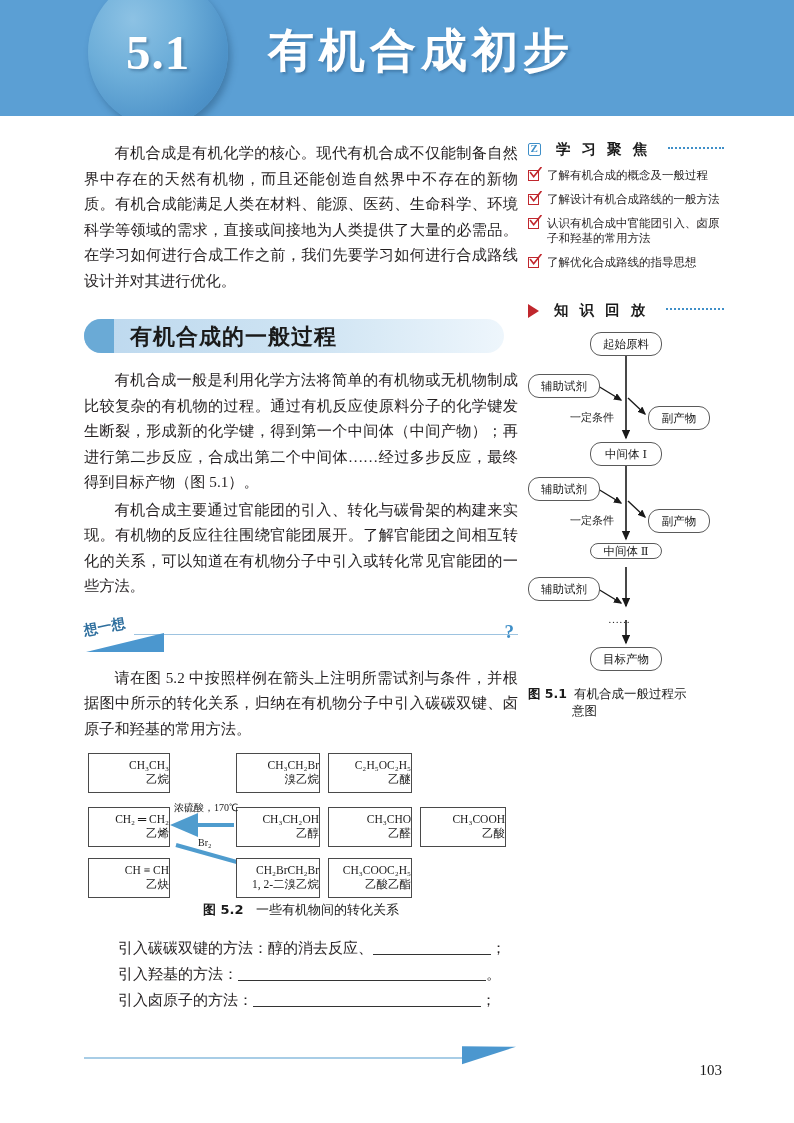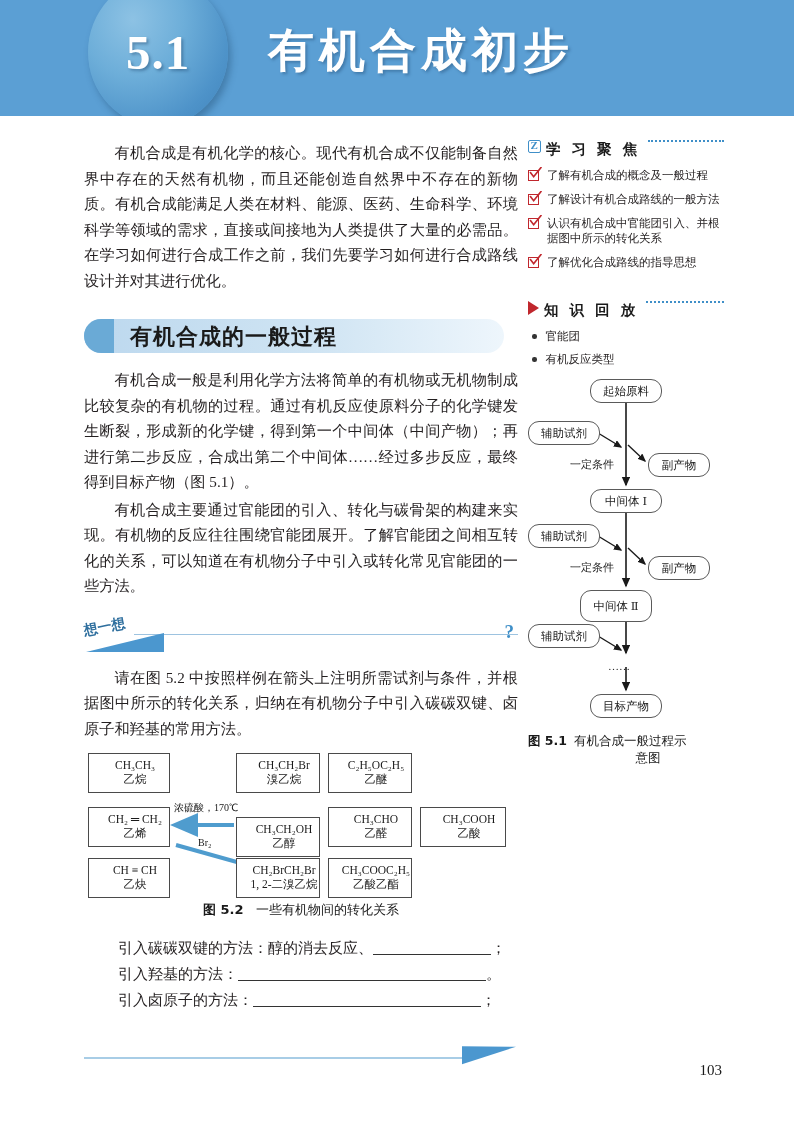--- a/index.html
+++ b/index.html
@@ -91,21 +91,21 @@
     color:#2f6f9e; font-size:14px; font-weight:700;
     font-family:"DejaVu Sans","Liberation Sans",sans-serif;
     transform: rotate(-11deg); letter-spacing:0px;
     text-shadow:0.5px 0.5px 0 rgba(255,255,255,.8);
   }
 
   
   .fig52 { position:relative; width:434px; height:142px; margin:12px 0 0 0; }
   .cbox {
     position:absolute; border:1.2px solid #4a4a4a; border-radius:0;
-    background:#fff; text-align:center;
+    background:#fff; text-align:right;
     padding-top:4px;
     font-family:"Liberation Serif","DejaVu Serif",serif;
     padding-left:12px;
   }
   .cbox .formula { font-size:11.5px; color:#1a1a1a; line-height:14px; white-space:nowrap;}
   .cbox .cname { font-size:11.5px; color:#1a1a1a; line-height:15px; }
   .fig-caption {
     text-align:center; font-size:13px; margin-top:6px;
     font-family:"DejaVu Sans","Liberation Sans",sans-serif; color:#1a1a1a;
   }
@@ -132,21 +132,21 @@
     border-style:solid; border-width:9px 0 9px 54px;
     border-color: transparent transparent transparent #4b97cf;
     transform: skewY(-9deg);
   }
   .page-num {
     position:absolute; right:72px; top:1062px; font-size:15px; color:#1a1a1a;
     font-family:"Liberation Serif",serif;
   }
 
   
-  .side-head { display:flex; align-items:flex-start; gap:5px; margin-bottom:9px; }
+  .side-head { display:flex; align-items:center; gap:15px; margin-bottom:9px; }
   .side-head .sh-txt {
     font-size:14.5px; font-weight:700; color:#1a1a1a; letter-spacing:3px;
     font-family:"DejaVu Sans","Liberation Sans",sans-serif;
   }
   .dots { flex:1; border-bottom:2.5px dotted #3f8fc8; margin-bottom:4px; margin-left:3px; }
   .icon-sq {
     width:13px; height:13px; border:1.5px solid #3f8fc8; border-radius:2px;
     position:relative; flex:none;
   }
   .icon-sq::after{
@@ -183,21 +183,21 @@
     display:flex; align-items:center; justify-content:center;
     font-family:"Liberation Serif","DejaVu Serif",serif; white-space:nowrap;
   }
   .flabel { position:absolute; font-size:11px; color:#1a1a1a; white-space:nowrap;
             font-family:"Liberation Serif","DejaVu Serif",serif; }
   .fig51-caption {
     margin-top:8px; font-size:12.5px; line-height:17px; color:#1a1a1a;
     font-family:"DejaVu Sans","Liberation Sans",sans-serif;
   }
   .fig51-caption .lbl { font-weight:700; margin-right:7px; }
-  .fig51-caption .ind { display:block; padding-left:44px;text-align:center; }
+  .fig51-caption .ind { display:block; padding-left:44px; }
 </style>
 </head>
 <body>
 
 <div class="page">
 
   <div class="header">
     <div class="header-ellipse"></div>
     <div class="chapter-num">5.1</div>
     <div class="header-title">有机合成初步</div>
@@ -243,21 +243,21 @@
           <div class="cname">溴乙烷</div>
         </div>
         <div class="cbox" style="left: 244px; top: 0px; width: 84px; height: 40px;">
           <div class="formula">C₂H₅OC₂H₅</div>
           <div class="cname">乙醚</div>
         </div>
         <div class="cbox" style="left: 4px; top: 54px; width: 82px; height: 40px;">
           <div class="formula">CH₂ ═ CH₂</div>
           <div class="cname">乙烯</div>
         </div>
-        <div class="cbox" style="left: 152px; top: 64px; width: 84px; height: 40px;">
+        <div class="cbox" style="left: 152px; top: 54px; width: 84px; height: 40px;">
           <div class="formula">CH₃CH₂OH</div>
           <div class="cname">乙醇</div>
         </div>
         <div class="cbox" style="left: 244px; top: 54px; width: 84px; height: 40px;">
           <div class="formula">CH₃CHO</div>
           <div class="cname">乙醛</div>
         </div>
         <div class="cbox" style="left: 336px; top: 54px; width: 86px; height: 40px;">
           <div class="formula">CH₃COOH</div>
           <div class="cname">乙酸</div>
@@ -317,51 +317,41 @@
           </span>
           <span class="ftxt">了解设计有机合成路线的一般方法</span>
         </div>
         <div class="focus-item">
           <span class="chk">
             <span class="bx"></span>
             <svg class="tk" viewBox="0 0 14 13">
               <path d="M1.5 6 L5 10.5 L13 0.5" stroke="#c0272d" stroke-width="1.8" fill="none" stroke-linecap="round"></path>
             </svg>
           </span>
-          <span class="ftxt">认识有机合成中官能团引入、并根据图中所示的转化关系</span>
+          <span class="ftxt">认识有机合成中官能团引入、卤原子和羟基的常用方法</span>
         </div>
         <div class="focus-item">
           <span class="chk">
             <span class="bx"></span>
             <svg class="tk" viewBox="0 0 14 13">
               <path d="M1.5 6 L5 10.5 L13 0.5" stroke="#c0272d" stroke-width="1.8" fill="none" stroke-linecap="round"></path>
             </svg>
           </span>
           <span class="ftxt">了解优化合成路线的指导思想</span>
         </div>
       </div>
 
     <div class="side-gap"></div>
 
     <div class="side-head">
       <div class="icon-tri"></div>
       <div class="sh-txt">知 识 回 放</div>
       <div class="dots"></div>
     </div>
 
-    <div id="recall-list">
-        <div class="recall-item">
-          <span class="bt"></span>
-          <span class="rtxt">官能团</span>
-        </div>
-        <div class="recall-item">
-          <span class="bt"></span>
-          <span class="rtxt">有机反应类型</span>
-        </div>
-      </div>
 
     <div class="flow" id="flow">
       <svg id="flow-arrows" width="196" height="345" style="position:absolute;left:0;top:0;">
           <defs>
             <marker id="ah51" markerWidth="6" markerHeight="6" refX="5" refY="2.6" orient="auto">
               <path d="M0,0 L6,2.6 L0,5.2 Z" fill="#1a1a1a"></path>
             </marker>
           </defs>
           <line x1="98" y1="24" x2="98" y2="106" stroke="#1a1a1a" stroke-width="1.6" marker-end="url(#ah51)"></line>
           <line x1="98" y1="134" x2="98" y2="207" stroke="#1a1a1a" stroke-width="1.6" marker-end="url(#ah51)"></line>
@@ -372,21 +362,21 @@
           <line x1="70" y1="257" x2="93" y2="271" stroke="#1a1a1a" stroke-width="1.4" marker-end="url(#ah51)"></line>
           <line x1="100" y1="66" x2="117" y2="82" stroke="#1a1a1a" stroke-width="1.4" marker-end="url(#ah51)"></line>
           <line x1="100" y1="169" x2="117" y2="185" stroke="#1a1a1a" stroke-width="1.4" marker-end="url(#ah51)"></line>
         </svg>
     <div class="fnode" style="left: 62px; top: 0px; width: 72px; height: 24px;">起始原料</div>
         <div class="fnode" style="left: 0px; top: 42px; width: 72px; height: 24px;">辅助试剂</div>
         <div class="fnode" style="left: 120px; top: 74px; width: 62px; height: 24px;">副产物</div>
         <div class="fnode" style="left: 62px; top: 110px; width: 72px; height: 24px;">中间体 Ⅰ</div>
         <div class="fnode" style="left: 0px; top: 145px; width: 72px; height: 24px;">辅助试剂</div>
         <div class="fnode" style="left: 120px; top: 177px; width: 62px; height: 24px;">副产物</div>
-        <div class="fnode" style="left: 52px; top: 211px; width: 72px; height: 32px; border-radius: 11px;">中间体 Ⅱ</div>
+        <div class="fnode" style="left: 62px; top: 211px; width: 72px; height: 16px; border-radius: 11px;">中间体 Ⅱ</div>
         <div class="fnode" style="left: 0px; top: 245px; width: 72px; height: 24px;">辅助试剂</div>
         <div class="fnode" style="left: 62px; top: 315px; width: 72px; height: 24px;">目标产物</div>
         <div class="flabel" style="left: 42px; top: 78px;">一定条件</div>
         <div class="flabel" style="left: 42px; top: 181px;">一定条件</div>
         <div class="flabel" style="left: 80px; top: 281px;">……</div>
       </div>
 
     <div class="fig51-caption">
       <span class="lbl">图 5.1</span><span>有机合成一般过程示</span>
       <span class="ind">意图</span>

